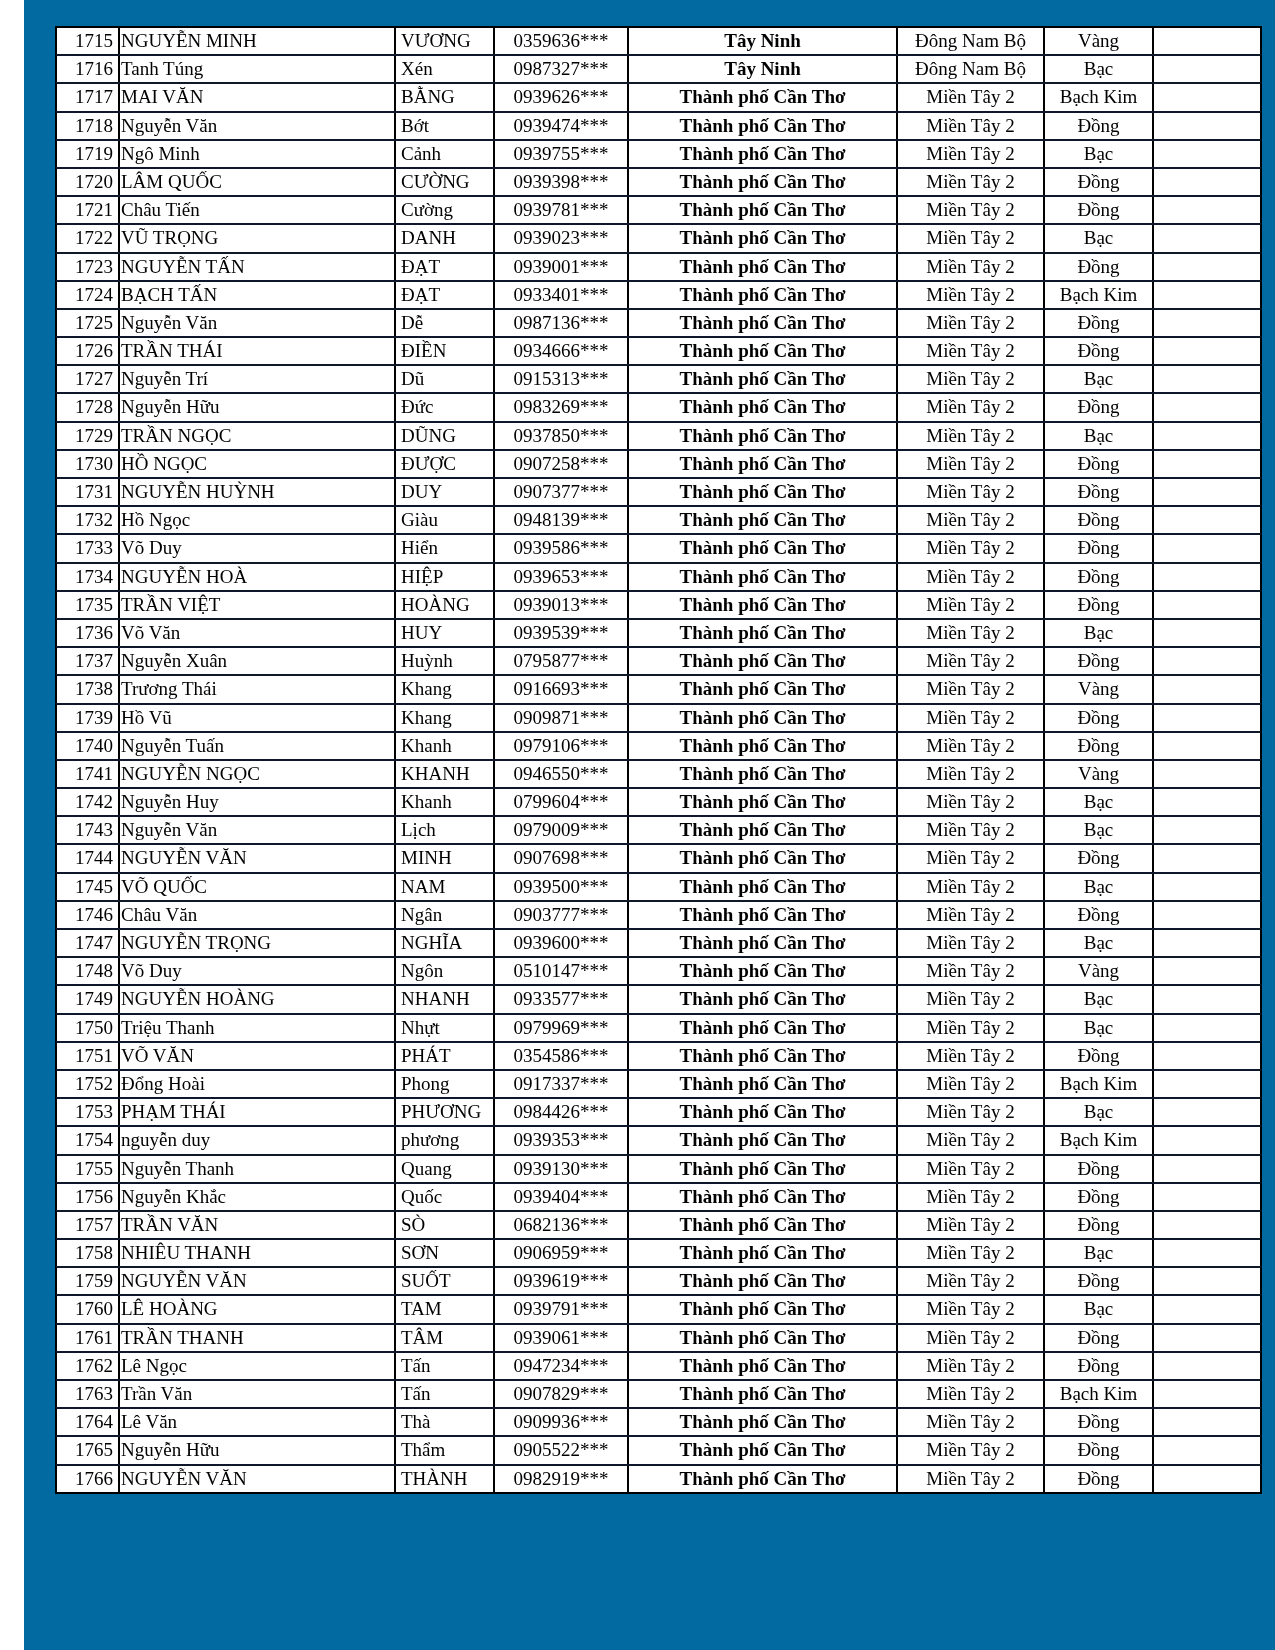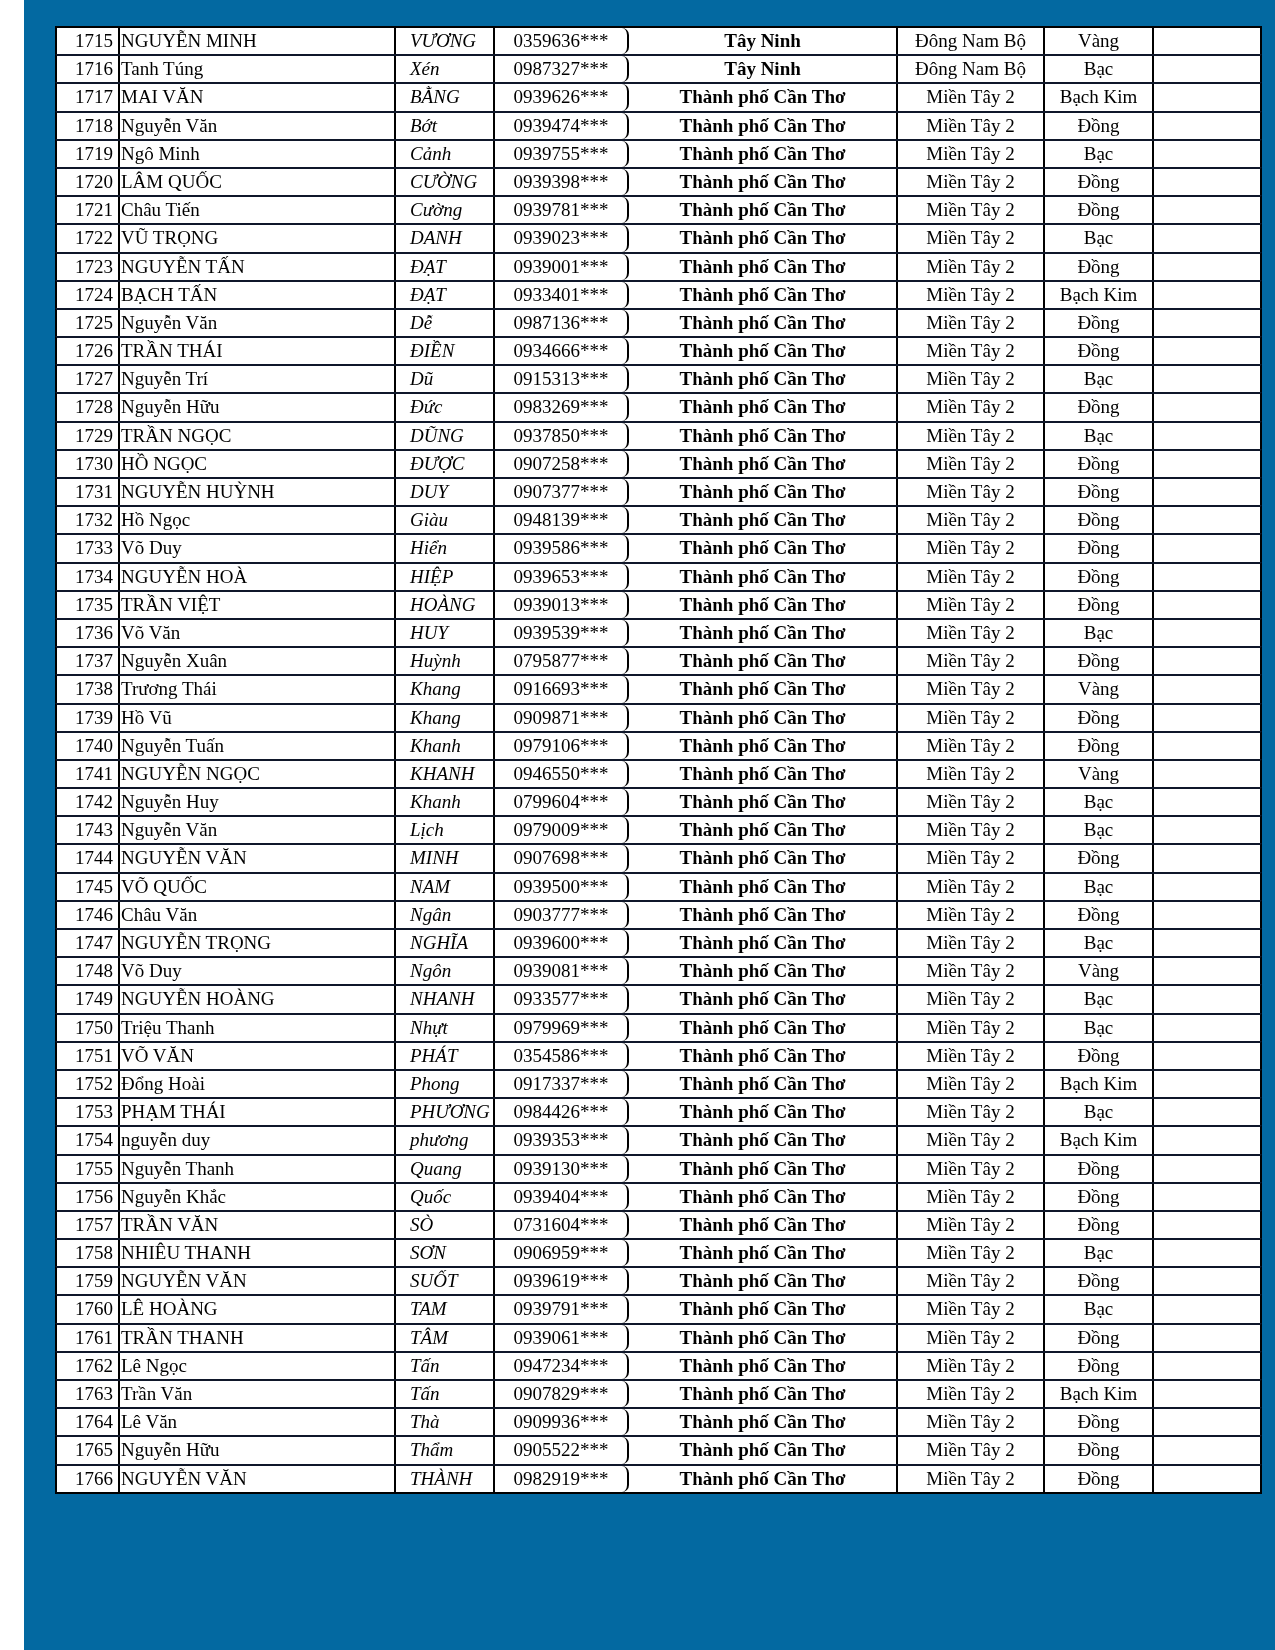--- a/index.html
+++ b/index.html
@@ -39,22 +39,22 @@
     box-sizing: border-box;
     height: 100%;
     overflow: hidden;
     white-space: nowrap;
     font-size: 19px;
     line-height: 25px;
     border-right: 2px solid #000000;
   }
   .c0 { width: 63px;  text-align: right;  padding-right: 5px; }
   .c1 { width: 276px; text-align: left;   padding-left: 1px; }
-  .c2 { width: 99px;  text-align: left;   padding-left: 14px; font-style: italic; }
-  .c3 { width: 134px; text-align: center; border-radius: 7px; }
+  .c2 { width: 99px;  text-align: left;   padding-left: 5px; }
+  .c3 { width: 134px; text-align: center; }
   .c4 { width: 269px; text-align: center; font-weight: bold; }
   .c5 { width: 147px; text-align: center; }
   .c6 { width: 109px; text-align: center; }
   .c7 { width: 104px; border-right: none; }
 </style>
 </head>
 <body>
 
 <div class="page">
   <div class="member-table">
@@ -385,21 +385,21 @@
         <div class="cell c3">0939600***</div>
         <div class="cell c4">Thành phố Cần Thơ</div>
         <div class="cell c5">Miền Tây 2</div>
         <div class="cell c6">Bạc</div>
         <div class="cell c7"></div>
       </div>
       <div class="row">
         <div class="cell c0">1748</div>
         <div class="cell c1">Võ Duy</div>
         <div class="cell c2">Ngôn</div>
-        <div class="cell c3">0939081***</div>
+        <div class="cell c3">0510147***</div>
         <div class="cell c4">Thành phố Cần Thơ</div>
         <div class="cell c5">Miền Tây 2</div>
         <div class="cell c6">Vàng</div>
         <div class="cell c7"></div>
       </div>
       <div class="row">
         <div class="cell c0">1749</div>
         <div class="cell c1">NGUYỄN HOÀNG</div>
         <div class="cell c2">NHANH</div>
         <div class="cell c3">0933577***</div>
@@ -475,21 +475,21 @@
         <div class="cell c3">0939404***</div>
         <div class="cell c4">Thành phố Cần Thơ</div>
         <div class="cell c5">Miền Tây 2</div>
         <div class="cell c6">Đồng</div>
         <div class="cell c7"></div>
       </div>
       <div class="row">
         <div class="cell c0">1757</div>
         <div class="cell c1">TRẦN VĂN</div>
         <div class="cell c2">SÒ</div>
-        <div class="cell c3">0731604***</div>
+        <div class="cell c3">0682136***</div>
         <div class="cell c4">Thành phố Cần Thơ</div>
         <div class="cell c5">Miền Tây 2</div>
         <div class="cell c6">Đồng</div>
         <div class="cell c7"></div>
       </div>
       <div class="row">
         <div class="cell c0">1758</div>
         <div class="cell c1">NHIÊU THANH</div>
         <div class="cell c2">SƠN</div>
         <div class="cell c3">0906959***</div>

